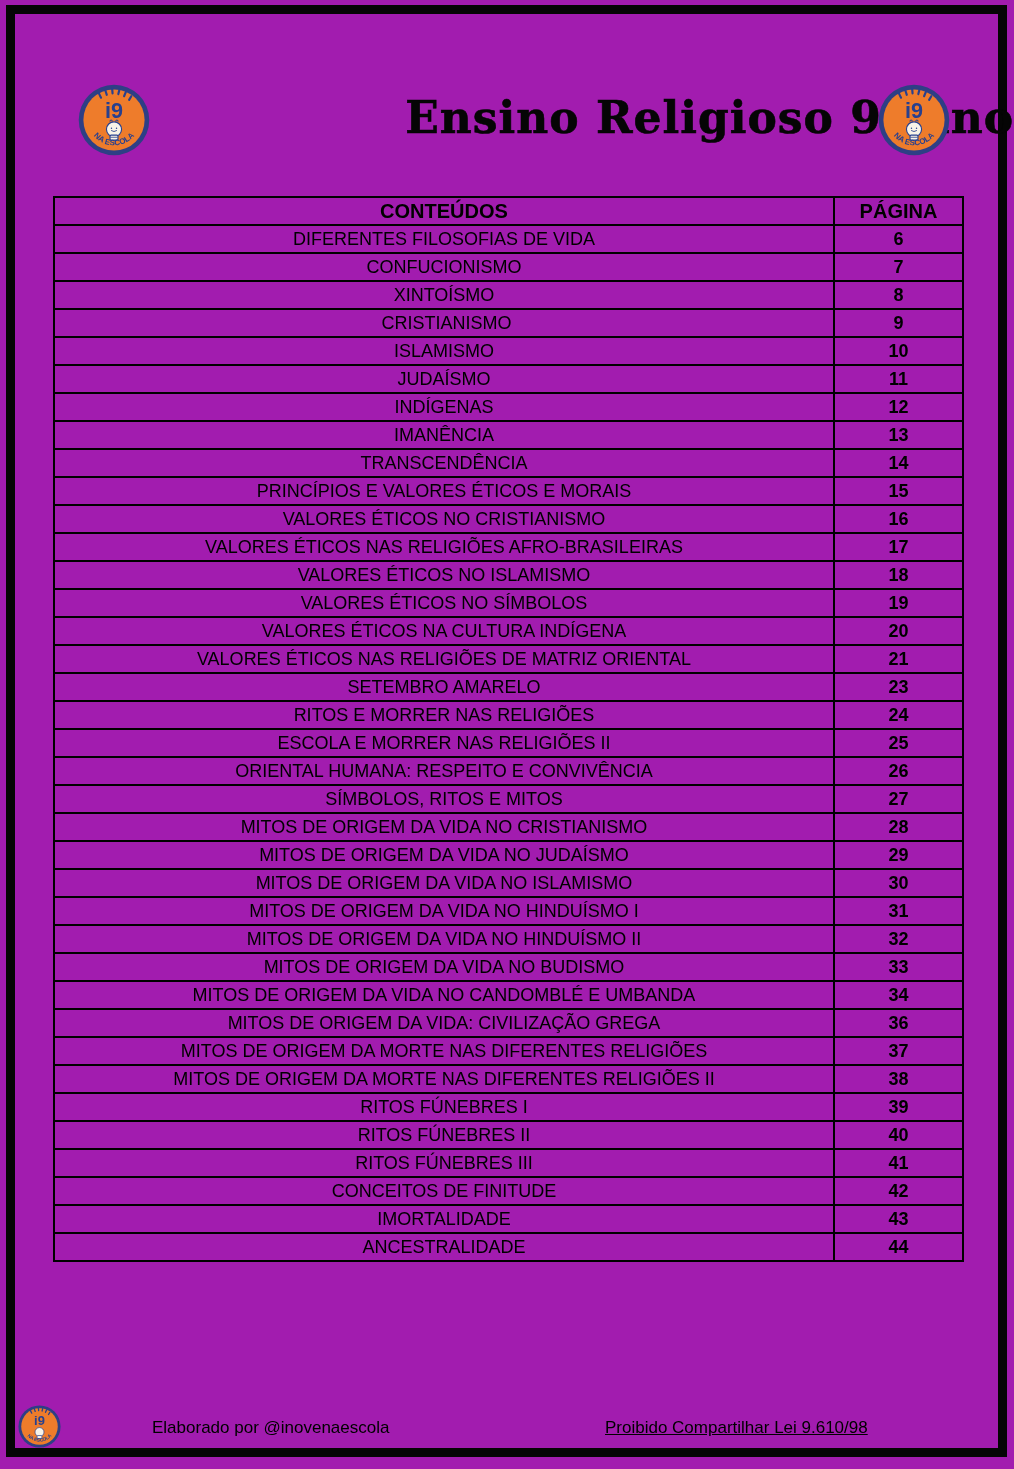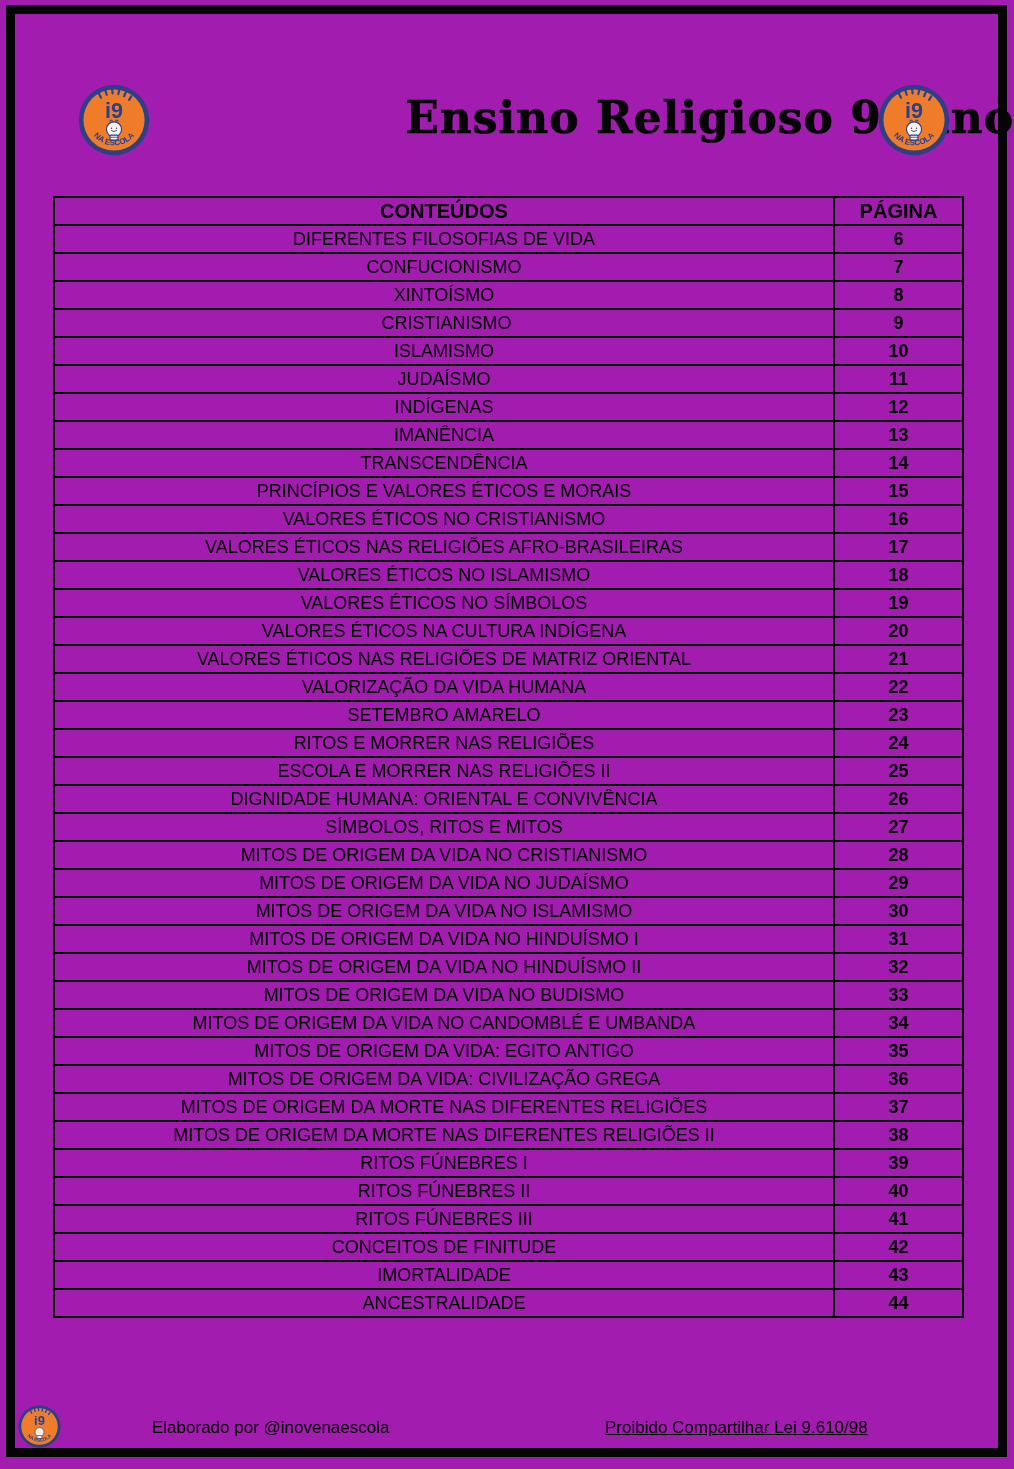--- a/index.html
+++ b/index.html
@@ -173,37 +173,33 @@
         </tr>
         <tr>
           <td class="c-content">VALORES ÉTICOS NA CULTURA INDÍGENA</td>
           <td class="c-page">20</td>
         </tr>
         <tr>
           <td class="c-content">VALORES ÉTICOS NAS RELIGIÕES DE MATRIZ ORIENTAL</td>
           <td class="c-page">21</td>
         </tr>
         <tr>
-          <td class="c-content">VALORIZAÇÃO DA VIDA HUMANA</td>
-          <td class="c-page">22</td>
-        </tr>
-        <tr>
           <td class="c-content">SETEMBRO AMARELO</td>
           <td class="c-page">23</td>
         </tr>
         <tr>
           <td class="c-content">RITOS E MORRER NAS RELIGIÕES</td>
           <td class="c-page">24</td>
         </tr>
         <tr>
           <td class="c-content">ESCOLA E MORRER NAS RELIGIÕES II</td>
           <td class="c-page">25</td>
         </tr>
         <tr>
-          <td class="c-content">DIGNIDADE HUMANA: ORIENTAL E CONVIVÊNCIA</td>
+          <td class="c-content">ORIENTAL HUMANA: RESPEITO E CONVIVÊNCIA</td>
           <td class="c-page">26</td>
         </tr>
         <tr>
           <td class="c-content">SÍMBOLOS, RITOS E MITOS</td>
           <td class="c-page">27</td>
         </tr>
         <tr>
           <td class="c-content">MITOS DE ORIGEM DA VIDA NO CRISTIANISMO</td>
           <td class="c-page">28</td>
         </tr>
@@ -223,24 +219,20 @@
           <td class="c-content">MITOS DE ORIGEM DA VIDA NO HINDUÍSMO II</td>
           <td class="c-page">32</td>
         </tr>
         <tr>
           <td class="c-content">MITOS DE ORIGEM DA VIDA NO BUDISMO</td>
           <td class="c-page">33</td>
         </tr>
         <tr>
           <td class="c-content">MITOS DE ORIGEM DA VIDA NO CANDOMBLÉ E UMBANDA</td>
           <td class="c-page">34</td>
-        </tr>
-        <tr>
-          <td class="c-content">MITOS DE ORIGEM DA VIDA: EGITO ANTIGO</td>
-          <td class="c-page">35</td>
         </tr>
         <tr>
           <td class="c-content">MITOS DE ORIGEM DA VIDA: CIVILIZAÇÃO GREGA</td>
           <td class="c-page">36</td>
         </tr>
         <tr>
           <td class="c-content">MITOS DE ORIGEM DA MORTE NAS DIFERENTES RELIGIÕES</td>
           <td class="c-page">37</td>
         </tr>
         <tr>

